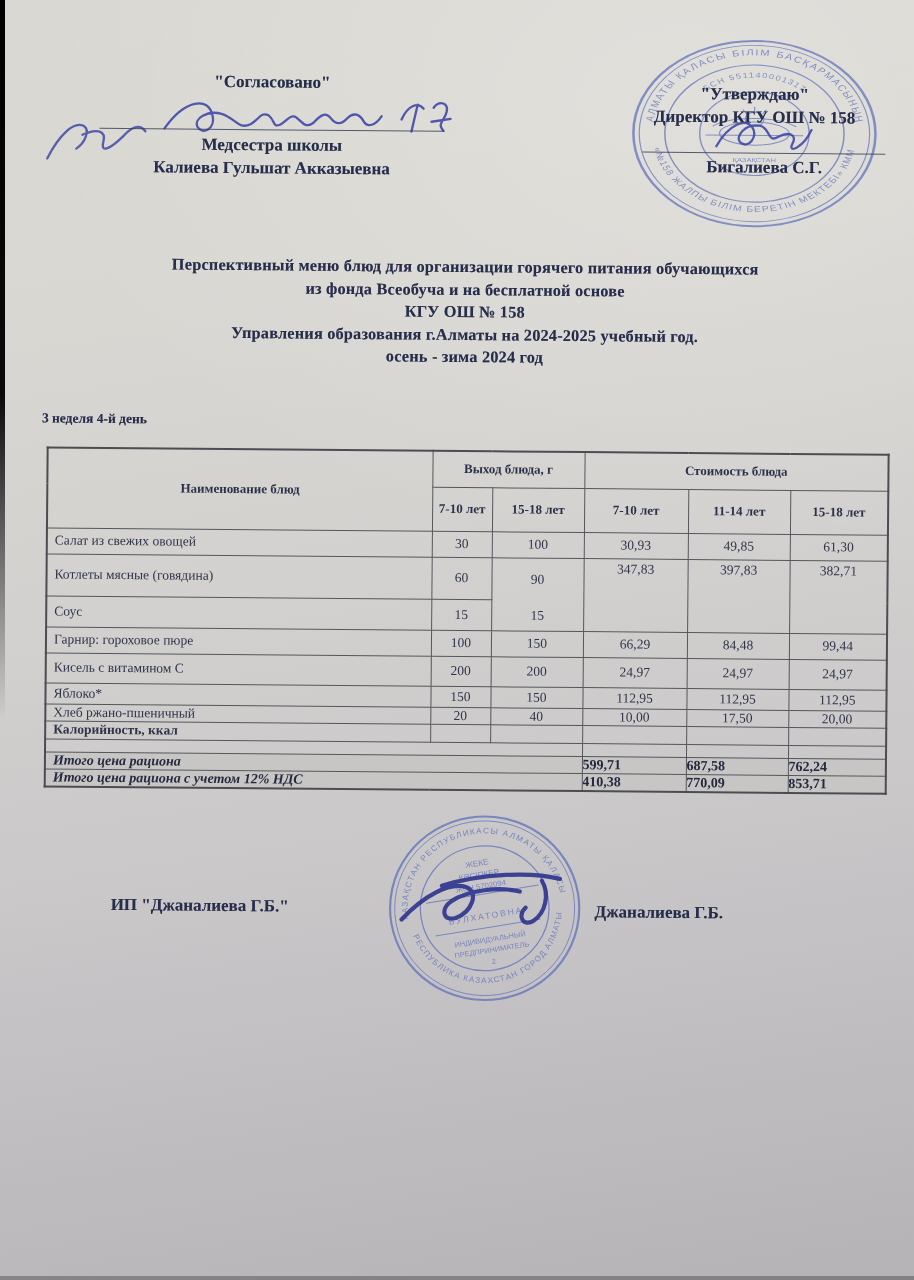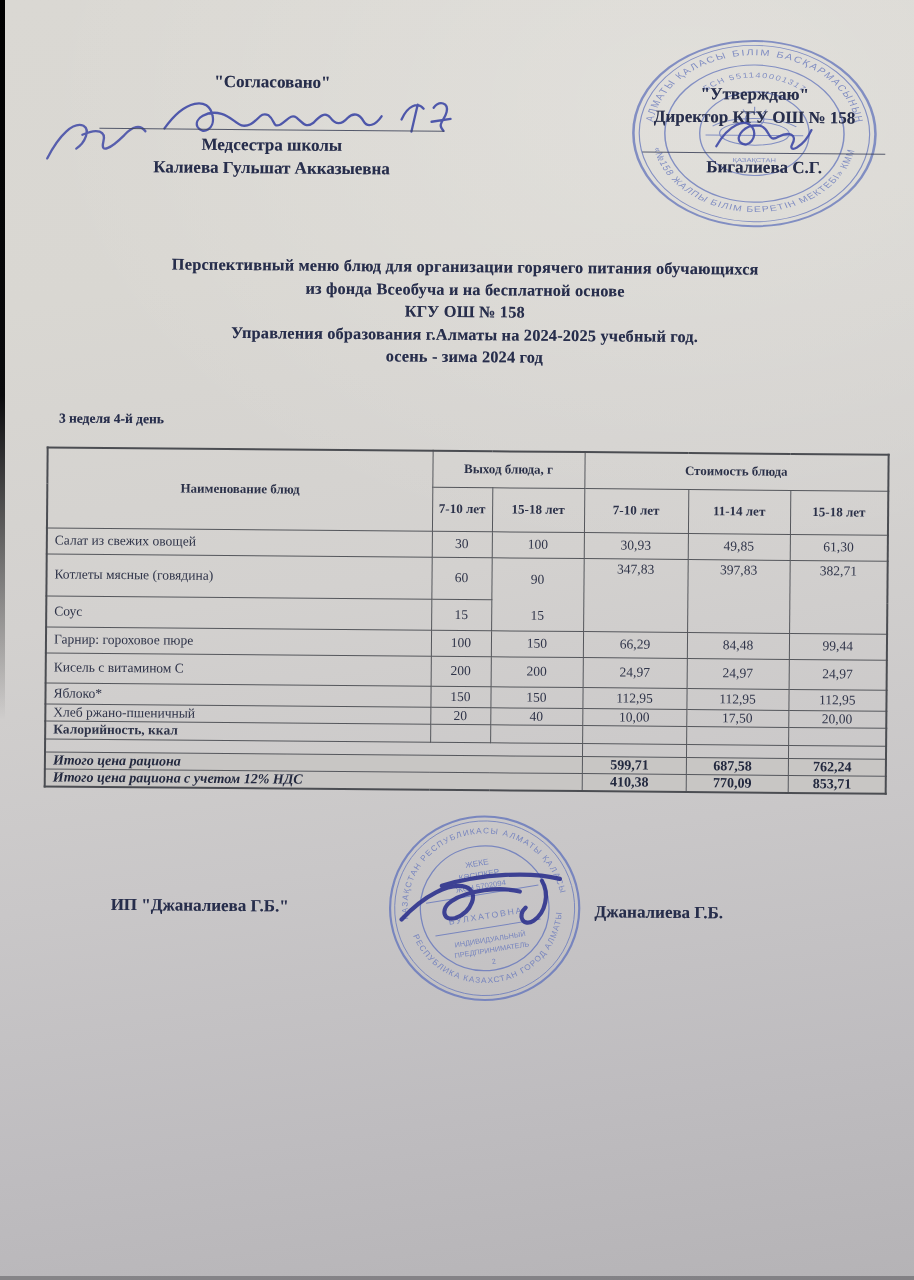--- a/index.html
+++ b/index.html
@@ -39,21 +39,21 @@
   #menu th{font-size:13px;font-weight:bold;color:#2b3149;}
   #menu td{font-size:13.5px;}
   #menu .dish{text-align:left;padding-left:7px;}
   #menu .topv{vertical-align:top;padding-top:2px;}
   #menu .wstack div{display:flex;align-items:center;justify-content:center;}
   #menu .wstack .h42{height:42px;}
   #menu .wstack .h30{height:30px;}
   #menu tr.spacer td{border-top:1px solid #55575c;border-bottom:1px solid #55575c;}
   #menu tr.total td{background:#c8c6c4;font-size:14px;color:#23293f;}
   #menu tr.total .lbl{font-style:italic;font-weight:bold;text-align:left;padding-left:7px;}
-  #menu tr.total .num{font-weight:bold;text-align:center;padding-right:9px;}
+  #menu tr.total .num{font-weight:bold;text-align:left;padding-right:9px;}
   #menu .kcal{font-weight:bold;}
 
   .foot-label{font-size:17px;}
 
   svg text{font-family:"Liberation Sans",sans-serif;}
 </style>
 </head>
 <body>
 
 <div id="paper"></div>
@@ -123,21 +123,21 @@
   <div class="abs ctr ink b hdr-label" style="left:620px;top:155px;width:280px;">Бигалиева С.Г.</div>
 
   <div class="abs ctr ink" style="left:67px;top:256px;width:790px;">
     <div class="title-line">Перспективный меню блюд для организации горячего питания обучающихся</div>
     <div class="title-line">из фонда Всеобуча и на бесплатной основе</div>
     <div class="title-line">КГУ ОШ № 158</div>
     <div class="title-line">Управления образования г.Алматы на 2024-2025 учебный год.</div>
     <div class="title-line">осень - зима  2024 год</div>
   </div>
 
-  <div class="abs ink week" style="left:57px;top:414px;">3 неделя 4-й день</div>
+  <div class="abs ink week" style="left:40px;top:414px;">3 неделя 4-й день</div>
 
   <table id="menu" class="abs" style="left:45px;top:450px;">
     <colgroup>
       <col style="width:385px">
         <col style="width:60px">
         <col style="width:92px">
       <col style="width:104px">
         <col style="width:102px">
         <col style="width:98px">
     </colgroup>

